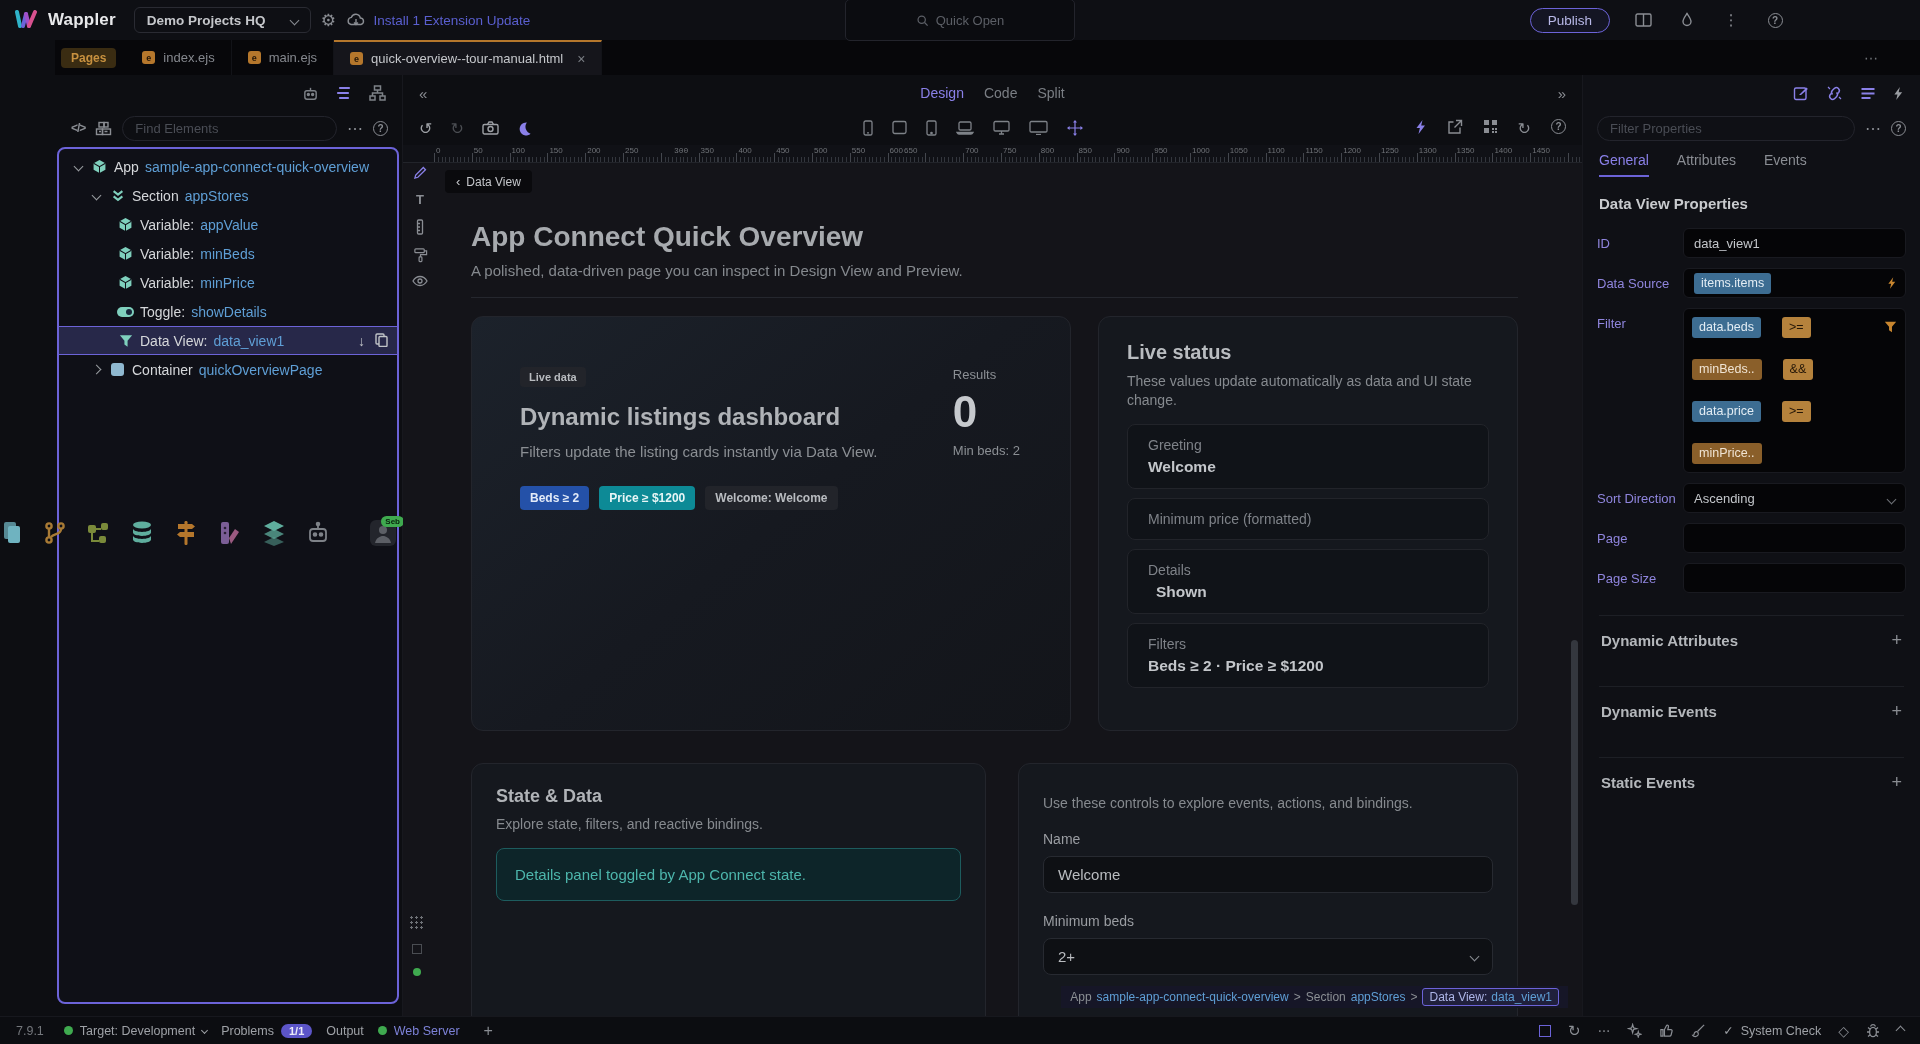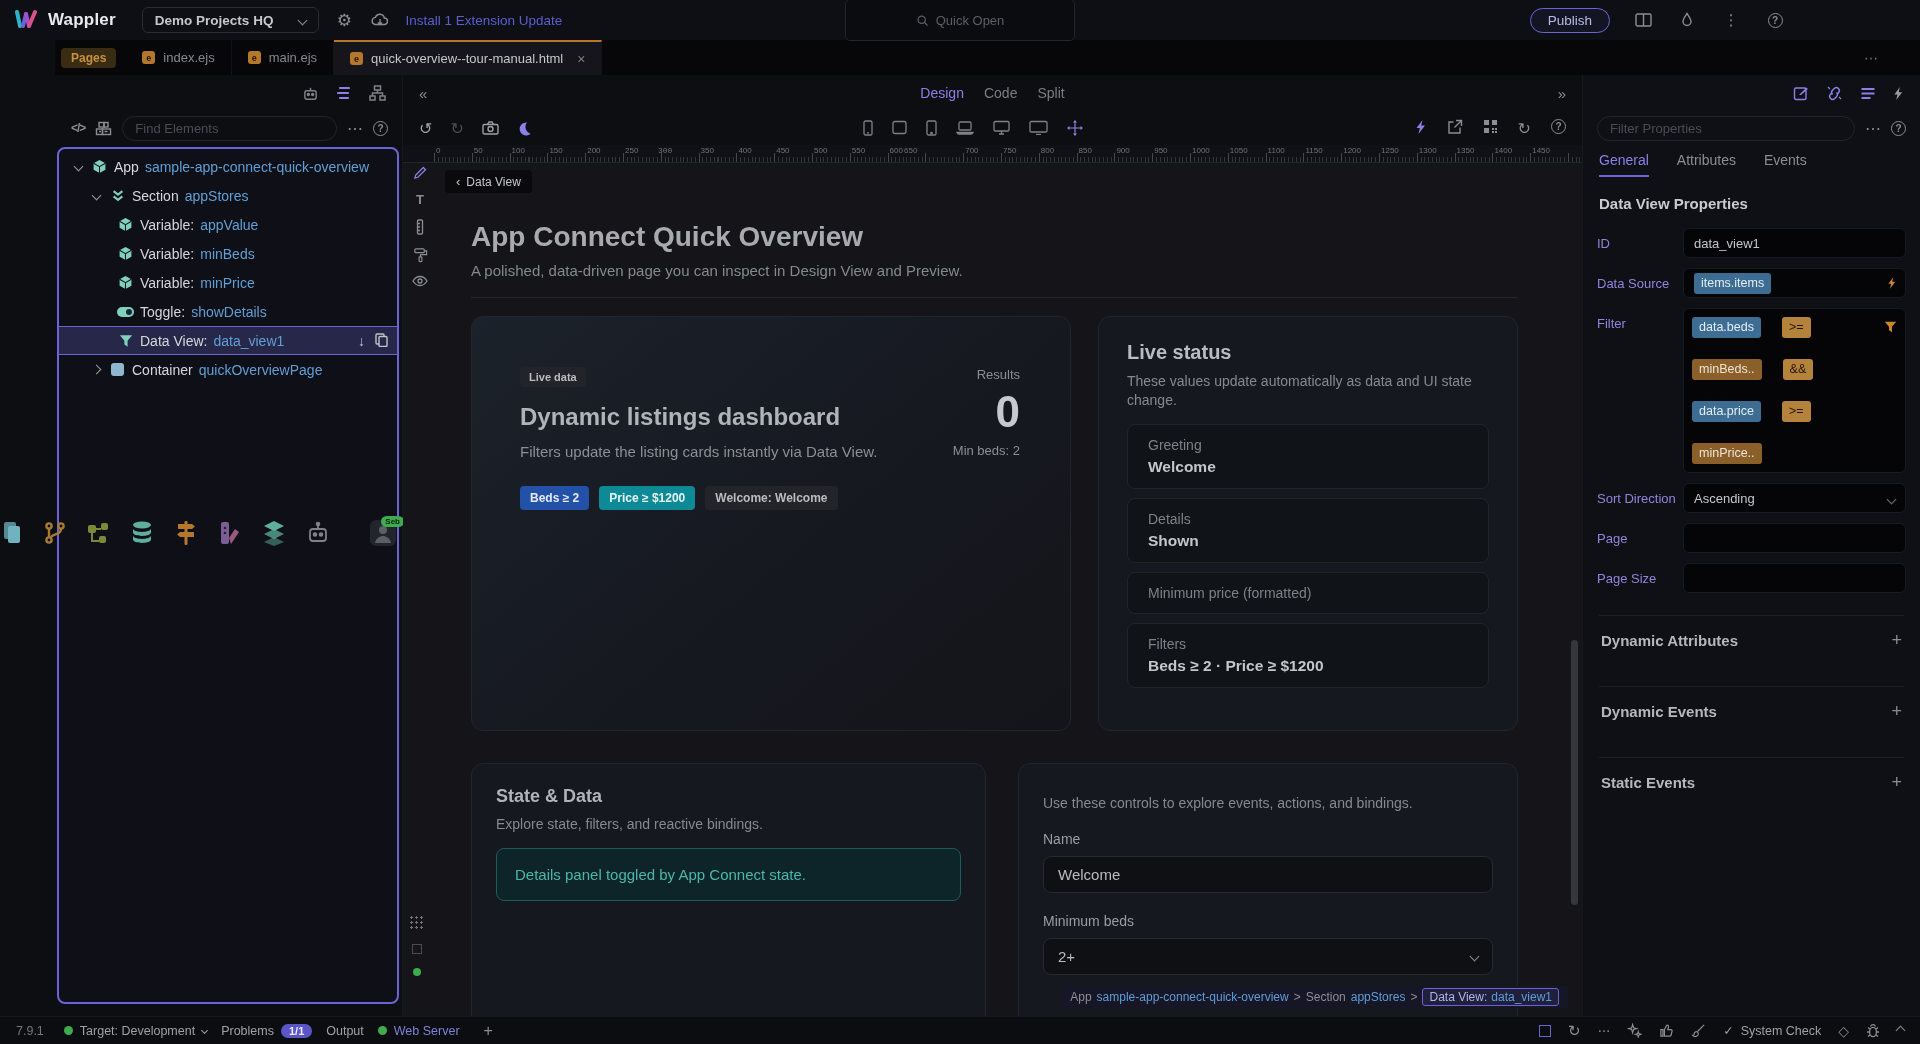--- a/index.html
+++ b/index.html
@@ -7,21 +7,21 @@
   body{font-family:"Liberation Sans",sans-serif;color:#c5c7cb;-webkit-font-smoothing:antialiased}
   .app{position:relative;width:1920px;height:1044px;background:#0d0e12;overflow:hidden;user-select:none}
   .svgic{display:block}
   .chv{display:inline-block;width:7px;height:7px;border-right:1.6px solid currentColor;border-bottom:1.6px solid currentColor}
   .chv-down{transform:rotate(45deg)}
   .chv-right{transform:rotate(-45deg)}
   .chv-up{transform:rotate(-135deg)}
   .qmark{width:15px;height:15px;border:1.4px solid currentColor;border-radius:50%;font-size:10px;display:flex;align-items:center;justify-content:center;font-weight:bold}
 
   
-  .topbar{height:40px;display:flex;align-items:center;padding:0 14px;gap:14px;background:#0e0f14;position:relative}
+  .topbar{height:40px;display:flex;align-items:center;padding:0 14px;gap:6px;background:#0e0f14;position:relative}
   .logo{display:flex;align-items:center;gap:8px}
   .logo-name{font-size:17px;font-weight:bold;color:#e8e9eb;letter-spacing:.2px}
   .proj-box{display:flex;align-items:center;gap:26px;height:26px;padding:0 12px;border:1px solid #2a2b33;border-radius:6px;color:#c5c7cb;font-size:13.5px;font-weight:bold;margin-left:12px}
   .proj-box .chv{color:#8a8d93}
   .top-ic{color:#8a8d93;display:flex;align-items:center;justify-content:center;width:22px;height:22px}
   .gear-glyph{font-size:17px;line-height:1}
   .update-link{color:#5a5fd0;font-size:13.5px}
   .quick-open{position:absolute;left:50%;transform:translateX(-50%);width:230px;height:42px;border:1px solid #23242c;border-radius:5px;display:flex;align-items:center;justify-content:center;gap:7px;color:#5c5f66;font-size:13px;background:#0b0c10}
   .top-right{margin-left:auto;display:flex;align-items:center;gap:22px;padding-right:120px}
   .publish-btn{height:25px;padding:0 17px;border:1.5px solid #6C63D8;border-radius:14px;background:rgba(108,99,216,.08);color:#b9b9e8;font-size:13.5px;display:flex;align-items:center}
@@ -108,21 +108,21 @@
   .card{border:1px solid #23252c;border-radius:12px;background:#15181e}
   .hero{background:linear-gradient(140deg,#1c222b 0%,#161920 50%,#13151a 100%);padding:50px 50px 0 48px;display:flex;justify-content:space-between}
   .hero-badge{display:inline-block;background:#22242a;color:#b9bcc0;font-size:11px;font-weight:bold;padding:4px 9px;border-radius:4px}
   .hero-h{font-size:24px;font-weight:bold;color:#b0b3b7;margin-top:16px}
   .hero-p{font-size:15px;color:#8b8f94;margin-top:12px}
   .hero-chips{display:flex;gap:10px;margin-top:26px}
   .chip{font-size:12px;font-weight:bold;padding:5px 10px;border-radius:4px}
   .chip-blue{background:#2451A8;color:#E3EBF8}
   .chip-teal{background:#0D8A96;color:#E8F6F6}
   .chip-dark{background:#22242a;color:#b9bcc0}
-  .hero-right{text-align:right;color:#8b8f94;font-size:13px}
+  .hero-right{text-align:left;color:#8b8f94;font-size:13px}
   .hero-zero{font-size:44px;font-weight:600;color:#c6c9cd;line-height:1.2;margin:4px 0}
   .lstatus{padding:24px 28px}
   .ls-h{font-size:20px;font-weight:bold;color:#b9bcc0}
   .ls-p{font-size:14px;color:#868a8f;margin-top:8px;line-height:1.35}
   .ls-items{margin-top:14px}
   .ls-item{border:1px solid #22242a;background:#101318;border-radius:8px;padding:12px 20px;margin-bottom:9px}
   .ls-label{font-size:14px;color:#7e8288}
   .ls-value{font-size:15.5px;font-weight:bold;color:#c3c6ca;margin-top:5px}
   .ls-item:nth-child(3) .ls-value{margin-left:8px}
   .lower{display:grid;grid-template-columns:515px 1fr;gap:32px;margin-top:32px;height:330px}
@@ -565,21 +565,21 @@
             </div>
           </div>
 
           <div class="ruler">
               <span class="ruler-num" style="left: 33px;">0</span>
               <span class="ruler-num" style="left: 70.8px;">50</span>
               <span class="ruler-num" style="left: 108.6px;">100</span>
               <span class="ruler-num" style="left: 146.4px;">150</span>
               <span class="ruler-num" style="left: 184.2px;">200</span>
               <span class="ruler-num" style="left: 222px;">250</span>
-              <span class="ruler-num" style="left: 255px; font-family: Liberation Mono, monospace;">300</span>
+              <span class="ruler-num" style="left: 271px; font-family: Liberation Mono, monospace;">300</span>
               <span class="ruler-num" style="left: 297.6px;">350</span>
               <span class="ruler-num" style="left: 335.4px;">400</span>
               <span class="ruler-num" style="left: 373.2px;">450</span>
               <span class="ruler-num" style="left: 411px;">500</span>
               <span class="ruler-num" style="left: 448.8px;">550</span>
               <span class="ruler-num" style="left: 486.6px;">600</span>
               <span class="ruler-num" style="left: 501px;">650</span>
               <span class="ruler-num" style="left: 562.2px;">700</span>
               <span class="ruler-num" style="left: 600px;">750</span>
               <span class="ruler-num" style="left: 637.8px;">800</span>
@@ -662,25 +662,25 @@
                 </div>
                 <div class="card lstatus">
                   <h2 class="ls-h">Live status</h2>
                   <p class="ls-p">These values update automatically as data and UI state change.</p>
                   <div class="ls-items">
                       <div class="ls-item">
                         <div class="ls-label">Greeting</div>
                         <div class="ls-value">Welcome</div>
                       </div>
                       <div class="ls-item">
+                        <div class="ls-label">Minimum price (formatted)</div>
+                      </div>
+                      <div class="ls-item">
                         <div class="ls-label">Details</div>
                         <div class="ls-value">Shown</div>
-                      </div>
-                      <div class="ls-item">
-                        <div class="ls-label">Minimum price (formatted)</div>
                       </div>
                       <div class="ls-item">
                         <div class="ls-label">Filters</div>
                         <div class="ls-value">Beds ≥ 2 · Price ≥ $1200</div>
                       </div>
                     </div>
                 </div>
               </div>
 
               <div class="lower">

